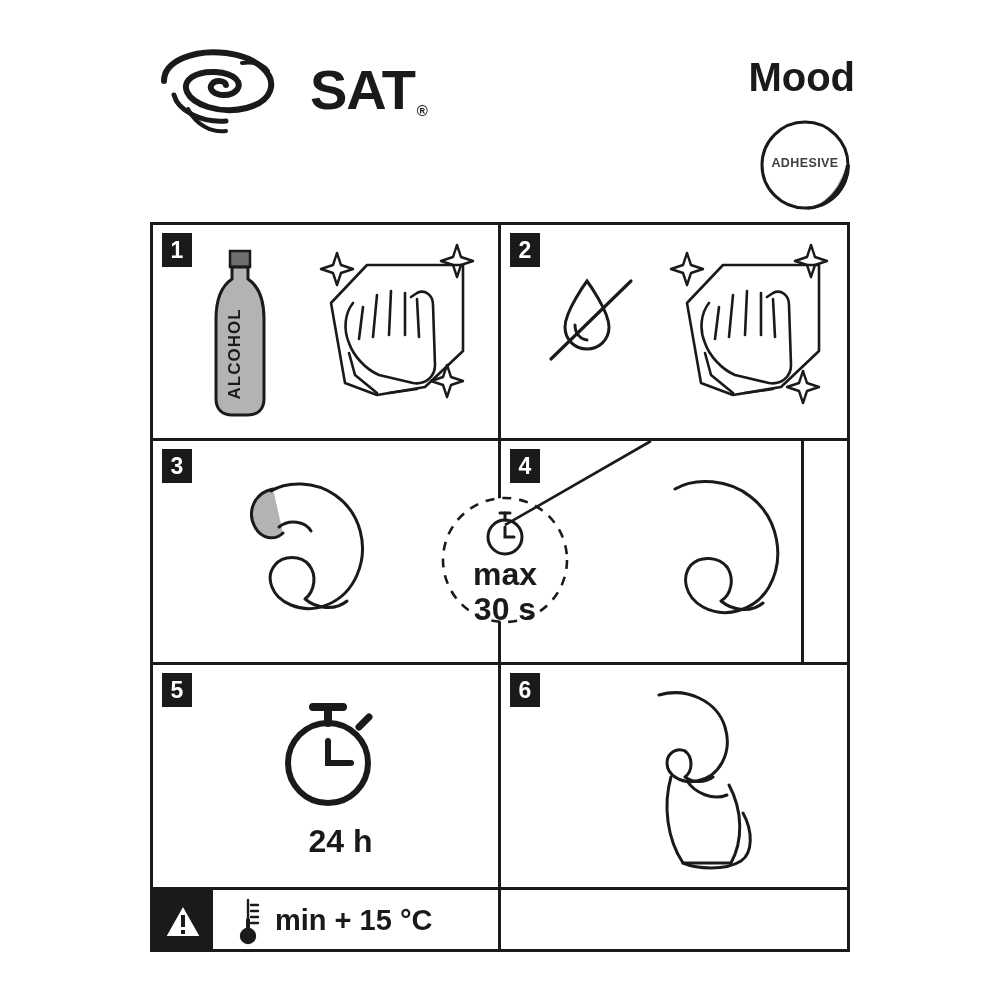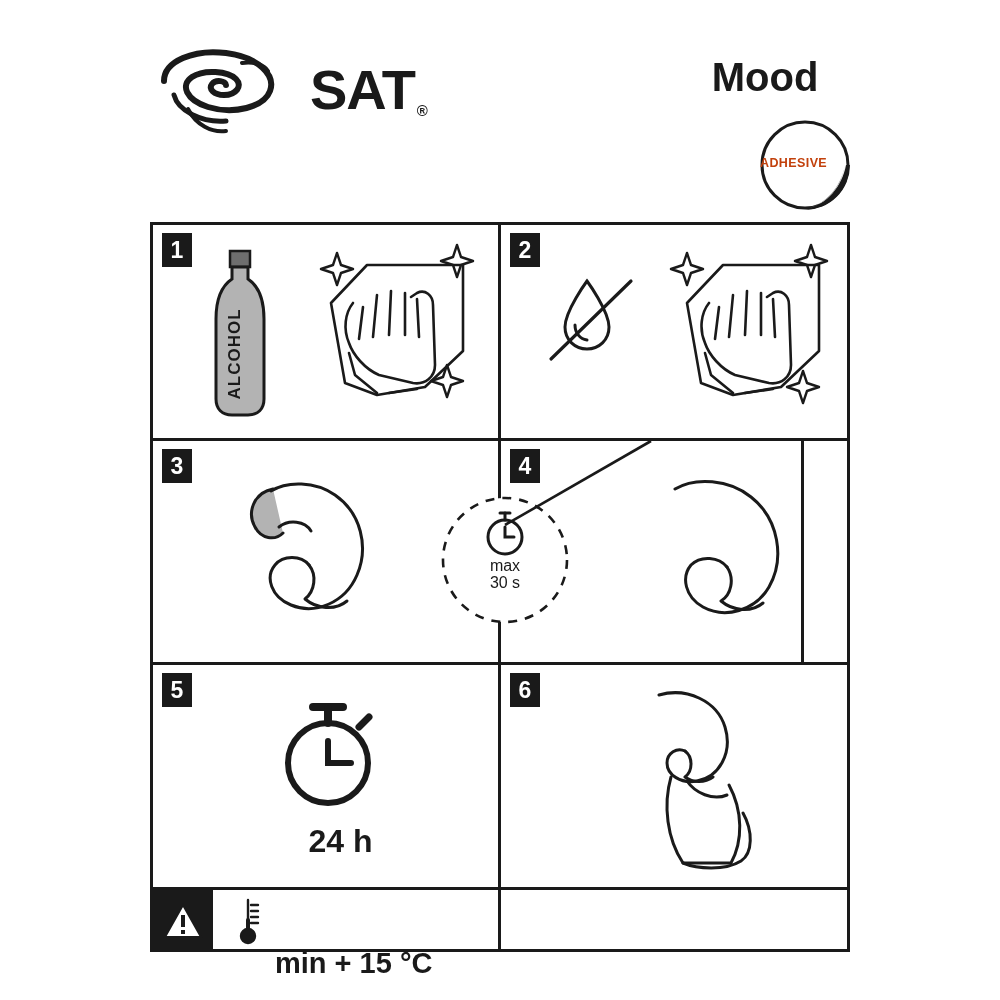--- a/index.html
+++ b/index.html
@@ -40,42 +40,42 @@
   .logo-reg {
     font-size: 15px;
     font-weight: bold;
     vertical-align: bottom;
     margin-left: 2px;
   }
   .brand-block {
     position: absolute;
     right: 145px; top: 55px;
     width: 180px;
-    text-align: center;
+    text-align: right;
   }
   .brand-name {
     font-size: 40px;
     font-weight: bold;
     color: #1a1a1a;
     letter-spacing: 0px;
   }
   .adhesive-badge {
     position: absolute;
     right: 150px; top: 120px;
     width: 90px; height: 90px;
   }
   .adhesive-label {
     position: absolute;
     left: 0; top: 36px;
     width: 90px;
-    text-align: left;
+    text-align: center;
     font-size: 12.5px;
     font-weight: bold;
     letter-spacing: 0.4px;
-    color: #c2410c;
+    color: #404040;
   }
 
   
   .grid {
     position: absolute;
     left: 150px; top: 222px;
     width: 700px; height: 730px;
     border: 3px solid #1a1a1a;
     box-sizing: border-box;
   }
@@ -110,25 +110,24 @@
     background: #1a1a1a;
     display: flex;
     align-items: center;
     justify-content: center;
   }
   .footer-text {
     font-size: 29px;
     font-weight: bold;
     color: #1a1a1a;
     white-space: nowrap;
-    margin-top: 43px;
   }
   .timer-label {
-    font-size: 16px;
-    font-weight: normal;
+    font-size: 32px;
+    font-weight: bold;
     text-align: center;
     line-height: 1.08;
     color: #1a1a1a;
   }
   .big-time {
     font-size: 32px;
     font-weight: bold;
     text-align: center;
     color: #1a1a1a;
   }

